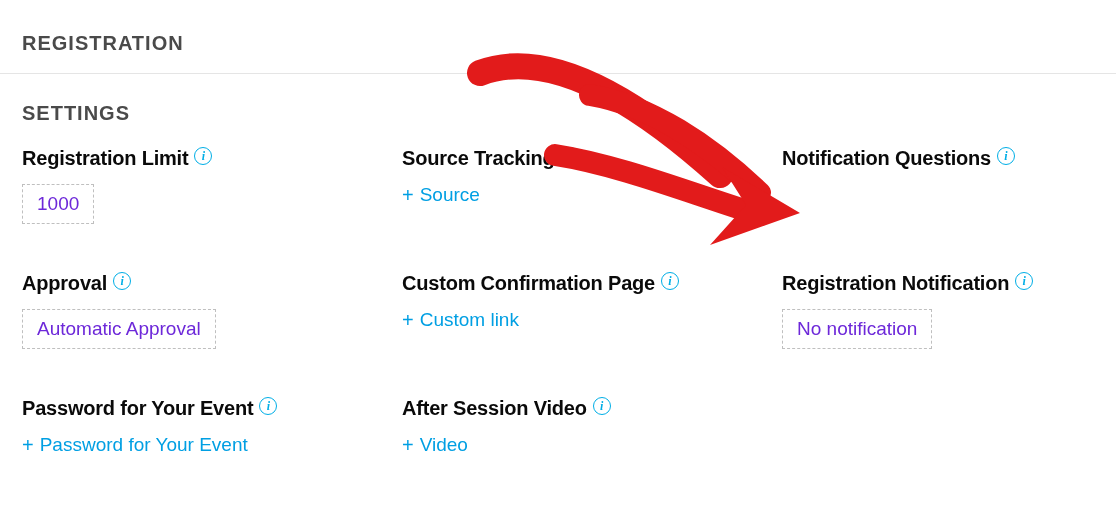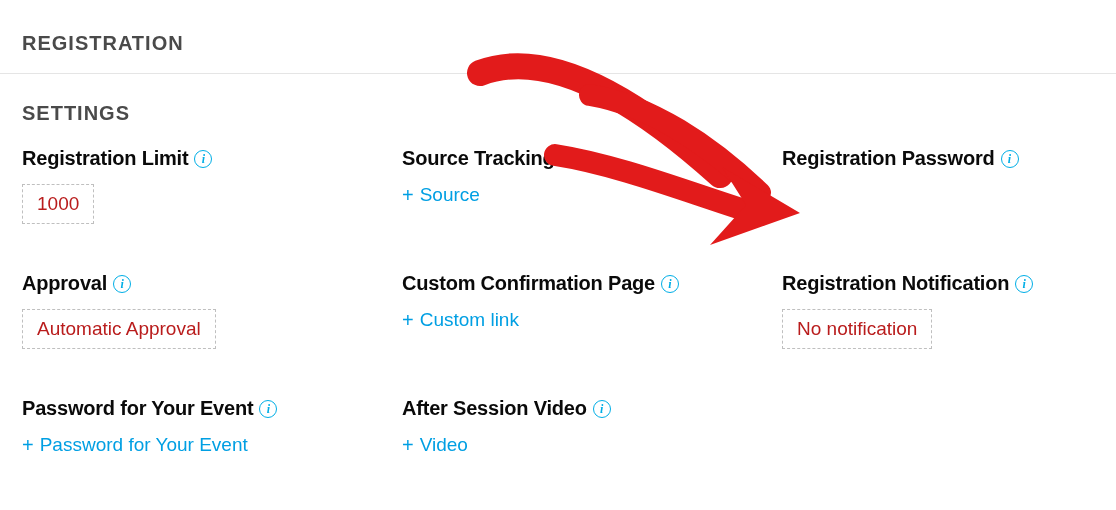--- a/index.html
+++ b/index.html
@@ -31,21 +31,20 @@
     }
     .grid {
       display: grid;
       grid-template-columns: 380px 380px 320px;
       padding: 22px 0 0 22px;
       row-gap: 48px;
     }
     .cell {}
     .label-row {
       display: flex;
-      align-items: center;
       gap: 6px;
       margin-bottom: 14px;
     }
     .label {
       font-size: 20px;
       font-weight: 700;
       color: #0a0a0a;
       letter-spacing: -0.2px;
     }
     .info-icon {
@@ -62,21 +61,21 @@
       font-weight: 700;
       font-family: Georgia, 'Times New Roman', serif;
       line-height: 1;
       cursor: help;
     }
     .ghost-field {
       display: inline-block;
       border: 1px dashed #bfbfbf;
       padding: 8px 14px;
       font-size: 19px;
-      color: #b91c1c;
+      color: #6d28d9;
       cursor: pointer;
       background: #fff;
     }
     .add-link {
       display: inline-flex;
       align-items: center;
       gap: 6px;
       color: #009fe3;
       font-size: 19px;
       font-weight: 400;
@@ -117,21 +116,21 @@
       <span class="info-icon">i</span>
     </div>
     <div class="add-link">
       <span class="plus">+</span>
       <span>Source</span>
     </div>
   </div>
 
   <div class="cell">
     <div class="label-row">
-      <span class="label">Registration Password</span>
+      <span class="label">Notification Questions</span>
       <span class="info-icon">i</span>
     </div>
   </div>
 
   <div class="cell">
     <div class="label-row">
       <span class="label">Approval</span>
       <span class="info-icon">i</span>
     </div>
     <div class="ghost-field">Automatic Approval</div>

